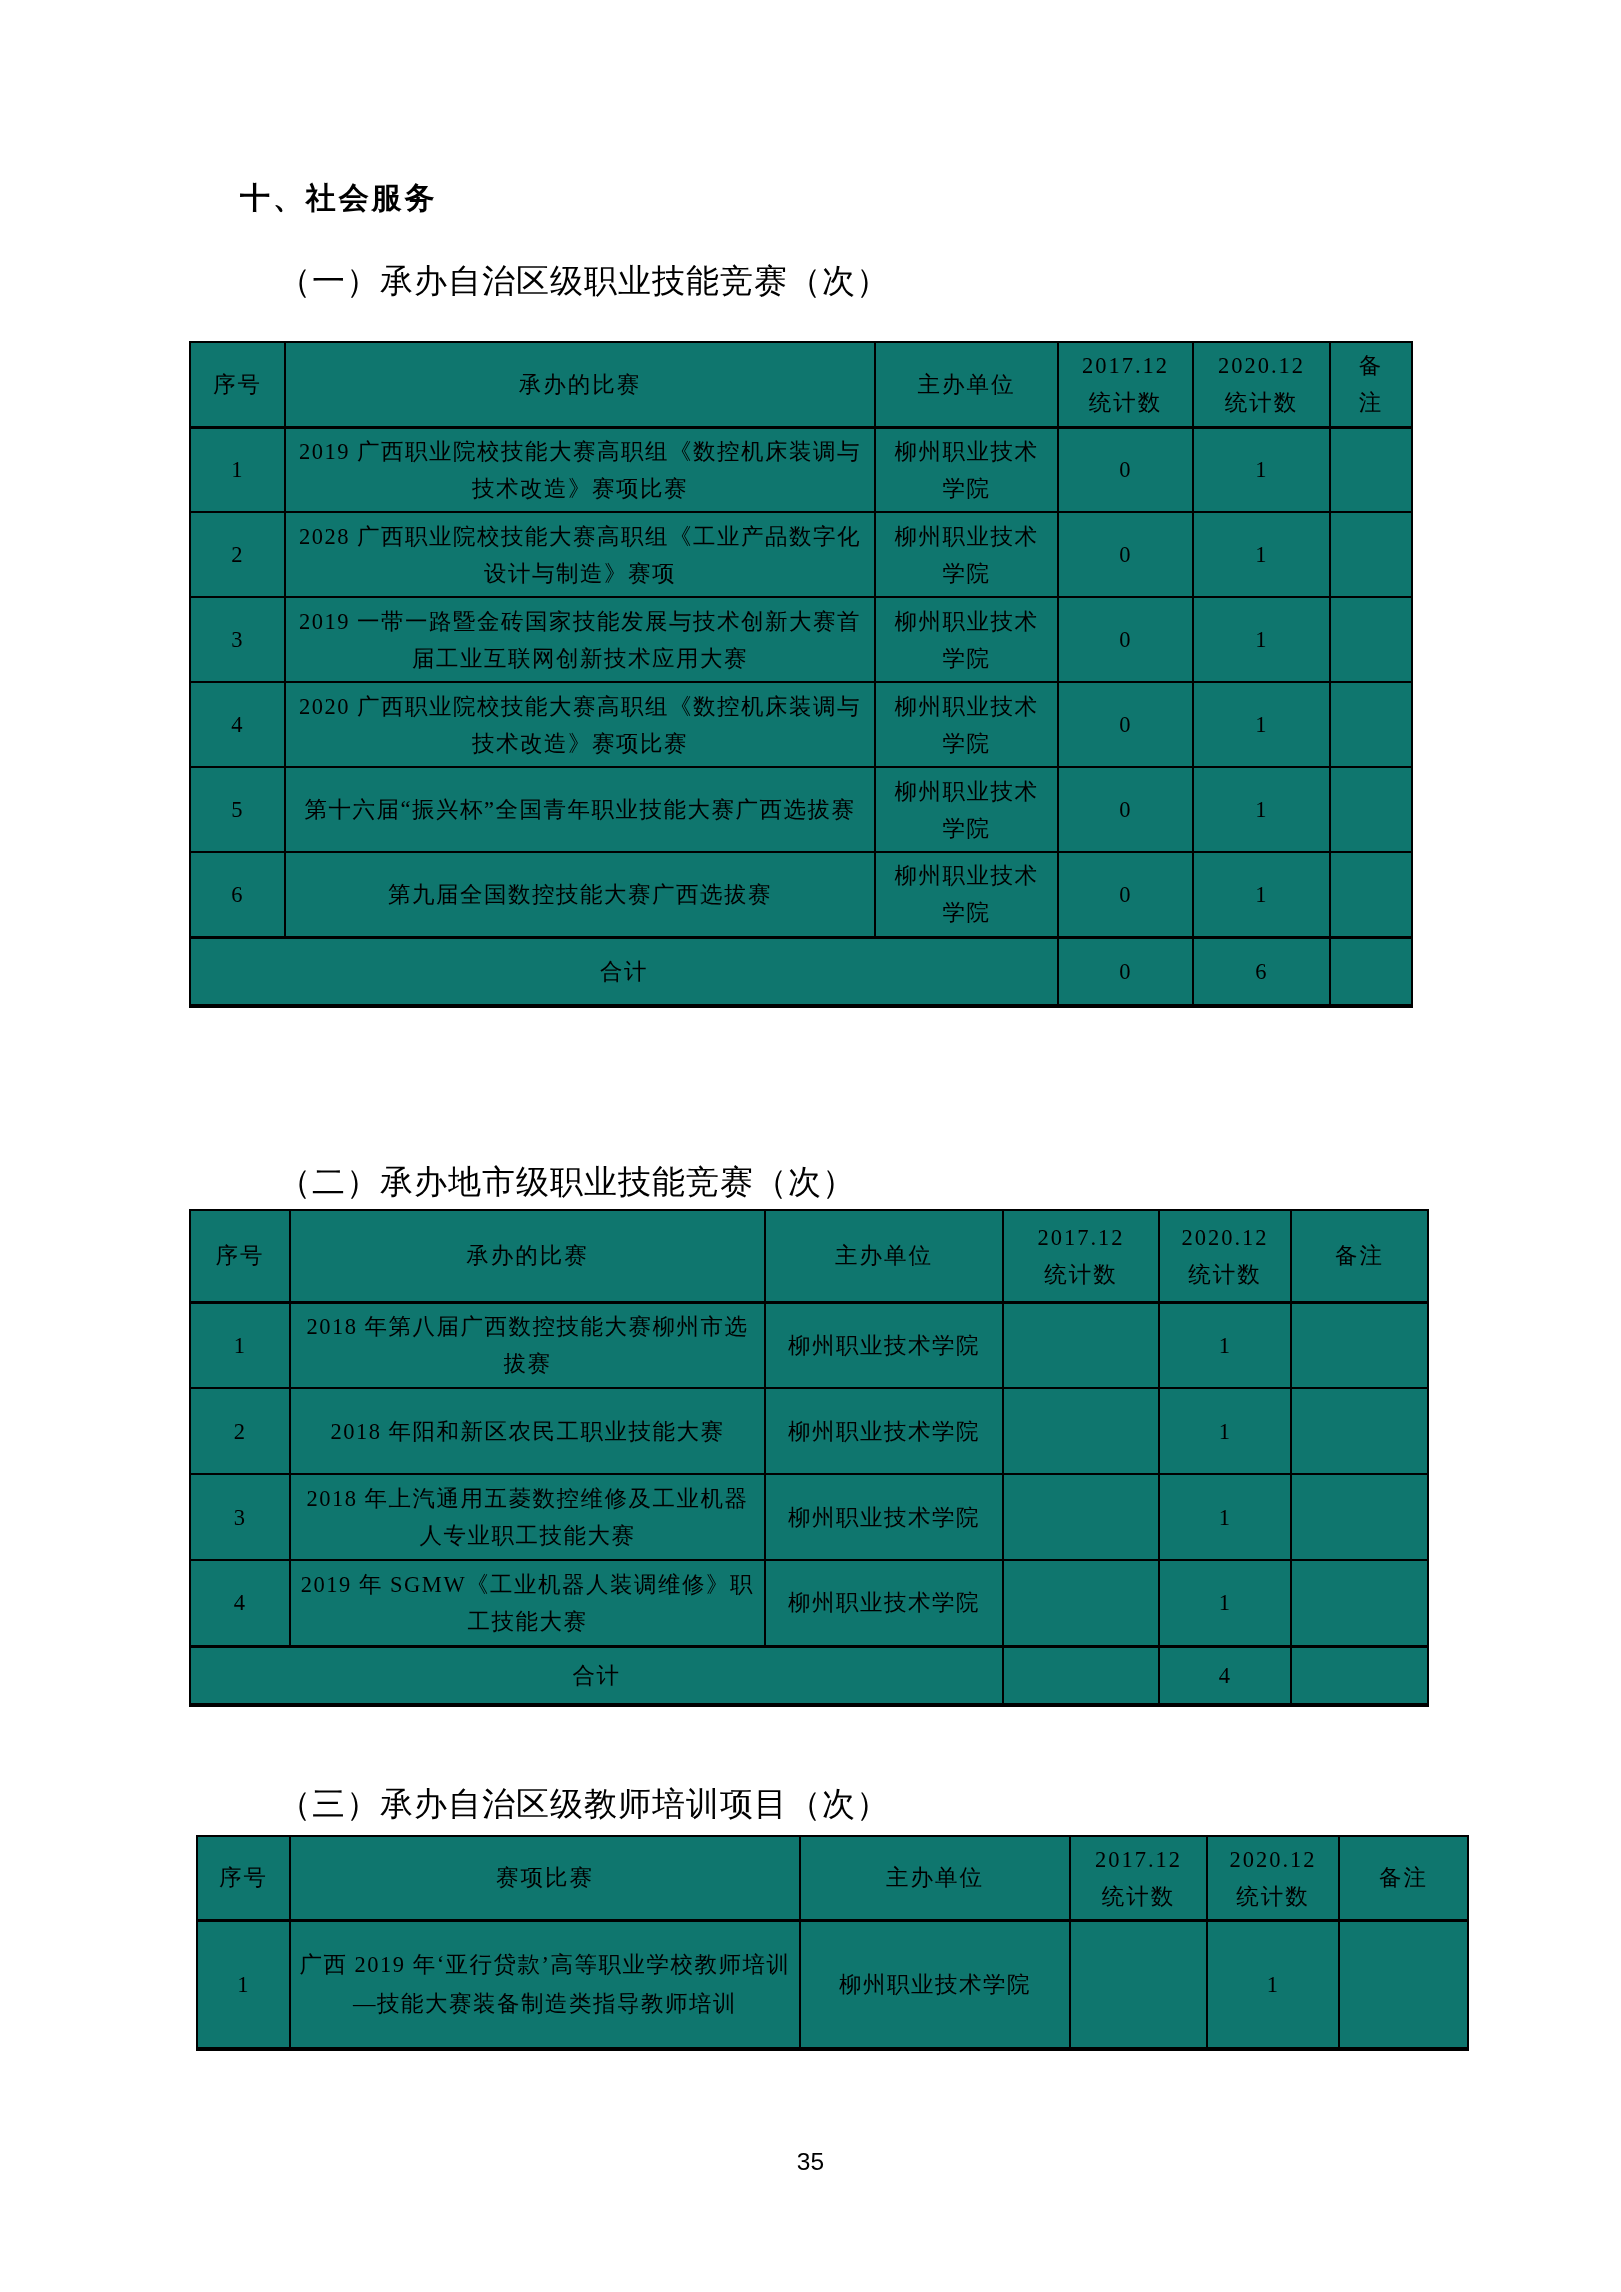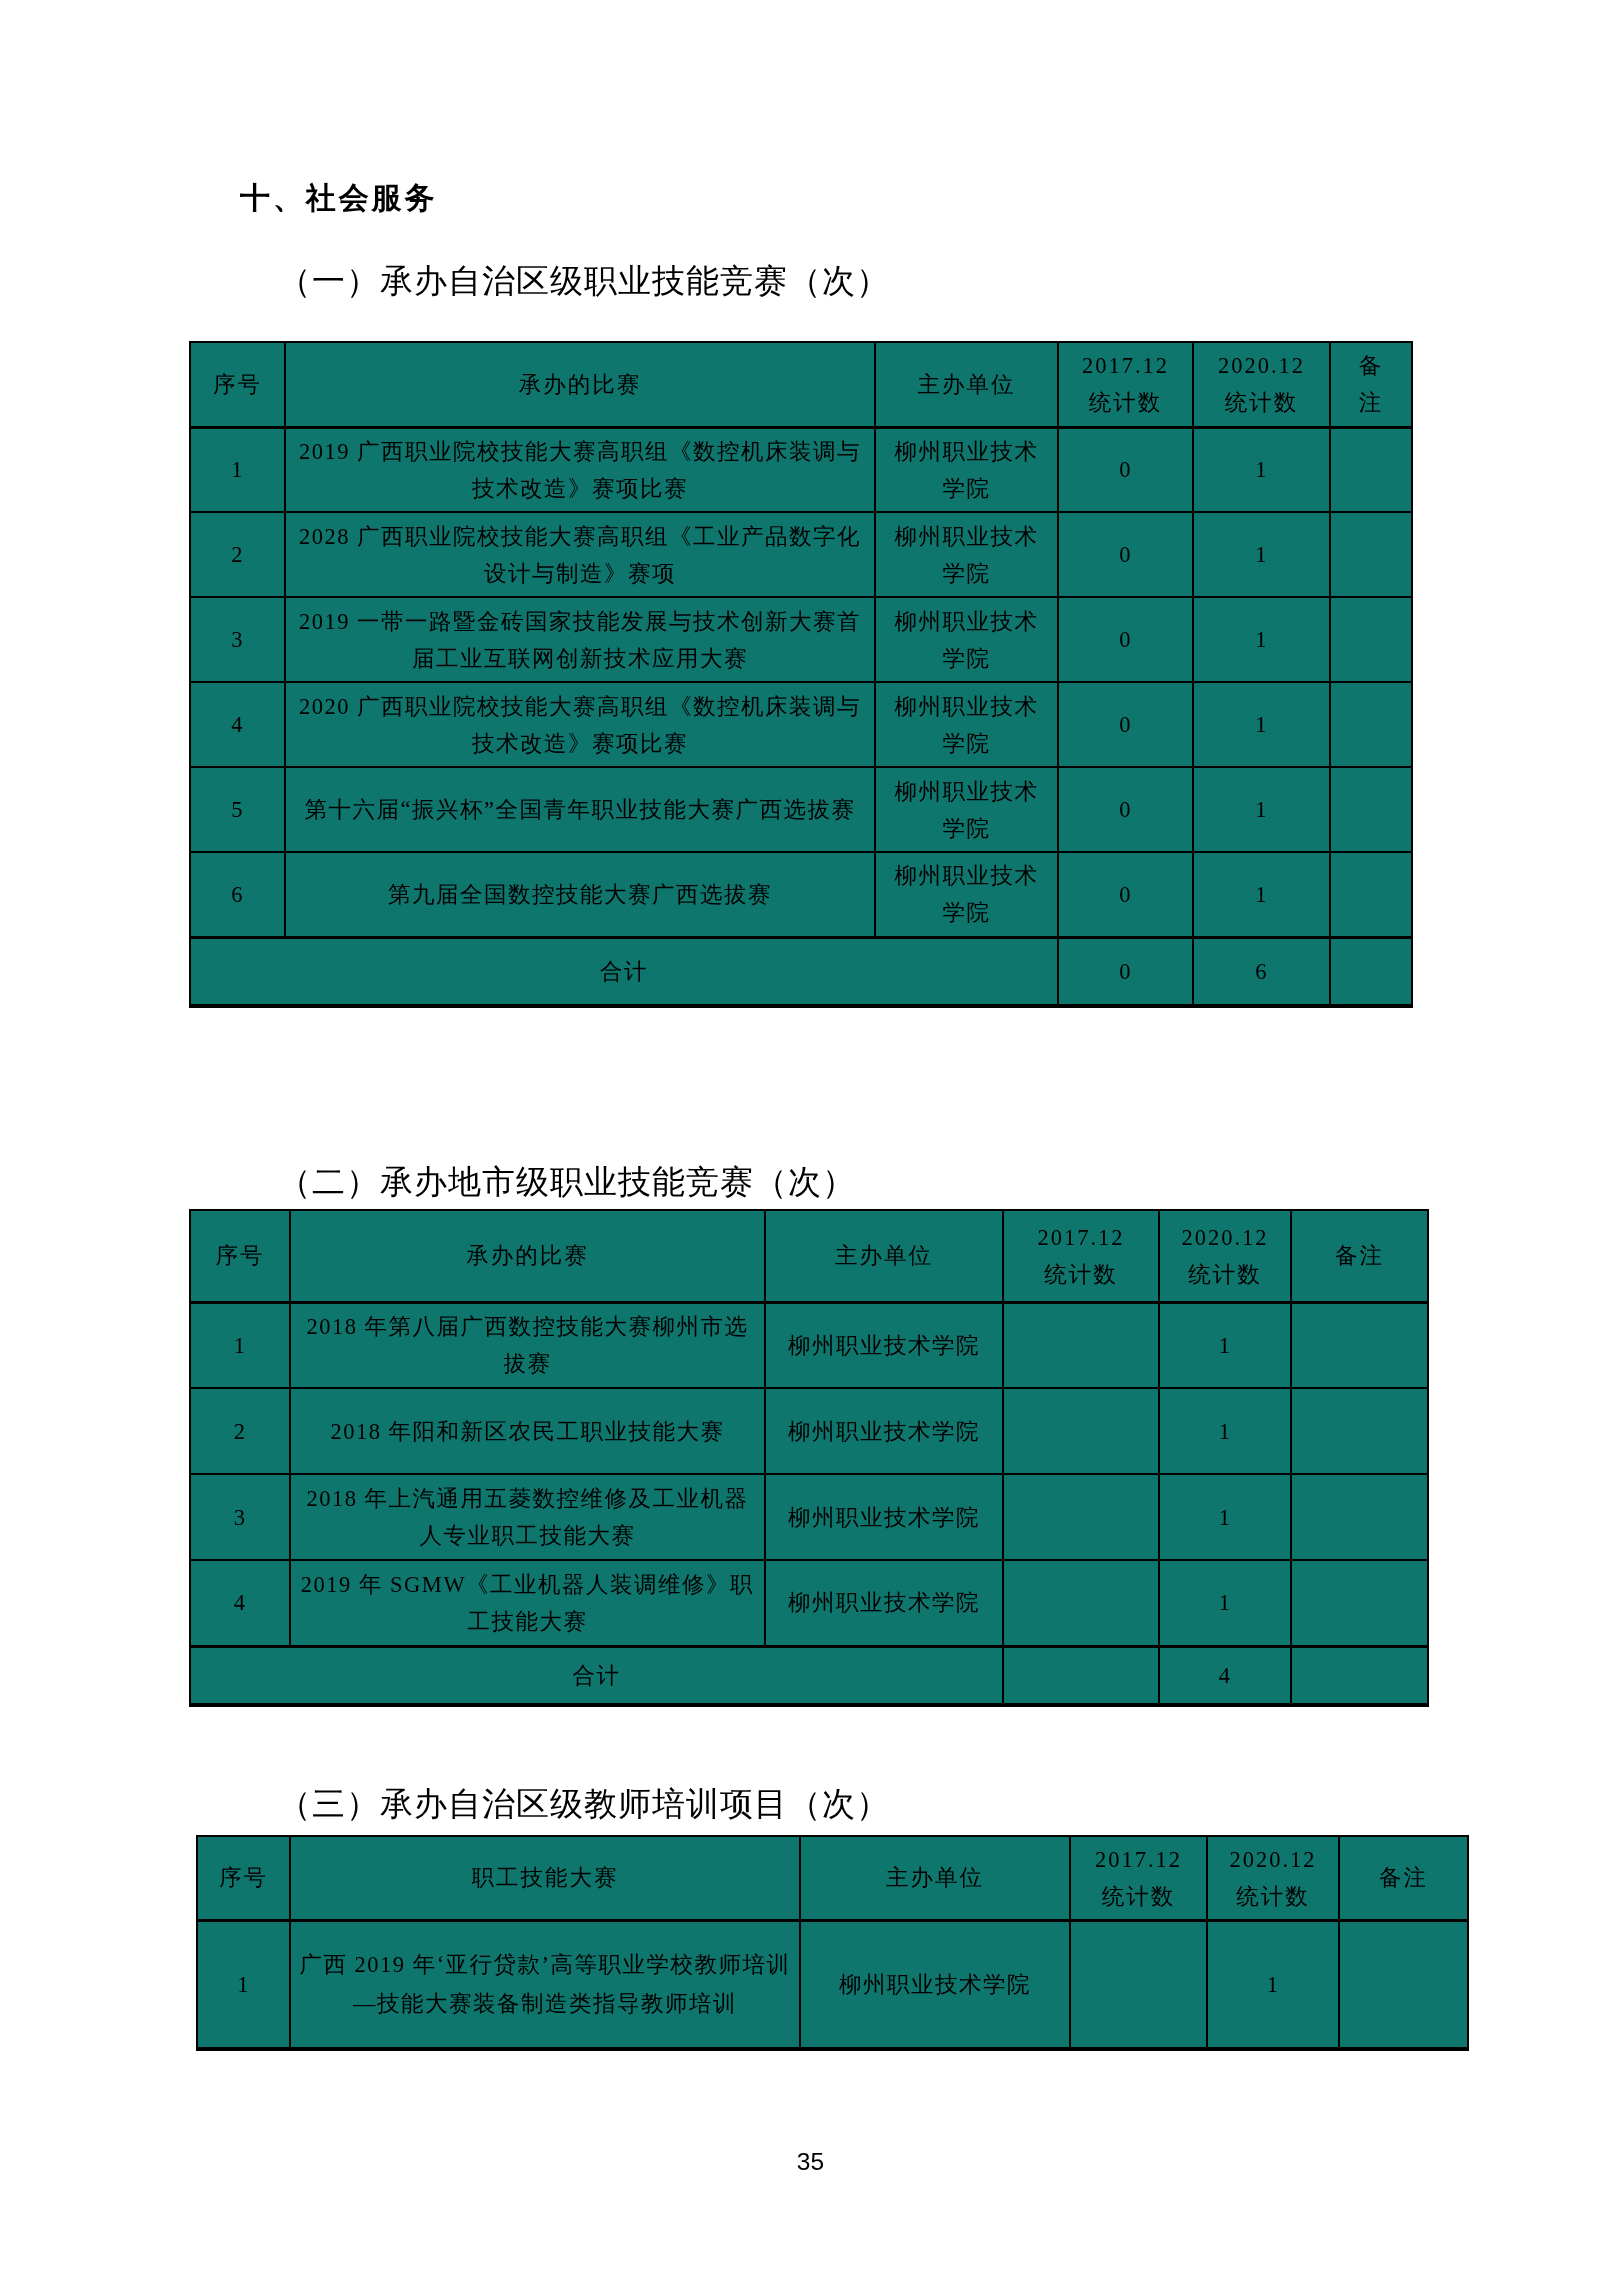--- a/index.html
+++ b/index.html
@@ -233,21 +233,21 @@
       <col style="width:93px">
         <col style="width:510px">
         <col style="width:270px">
       <col style="width:137px">
         <col style="width:132px">
         <col style="width:129px">
     </colgroup>
     <thead>
       <tr>
         <td>序号</td>
-        <td>职工技能大赛</td>
+        <td>赛项比赛</td>
         <td>主办单位</td>
         <td>2017.12
 统计数</td>
         <td>2020.12
 统计数</td>
         <td>备注</td>
       </tr>
     </thead>
     <tbody>
       <tr>

